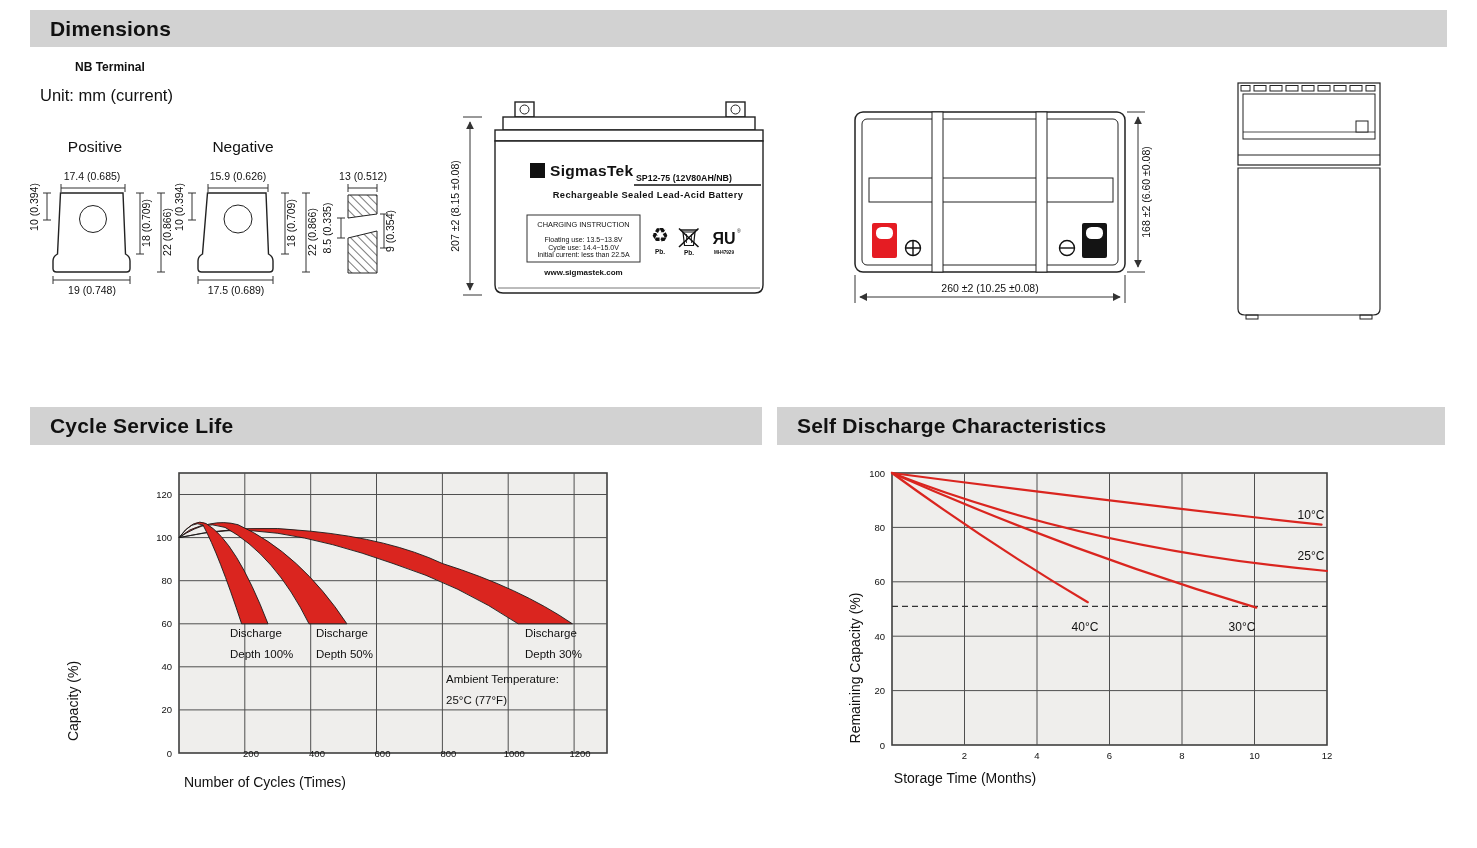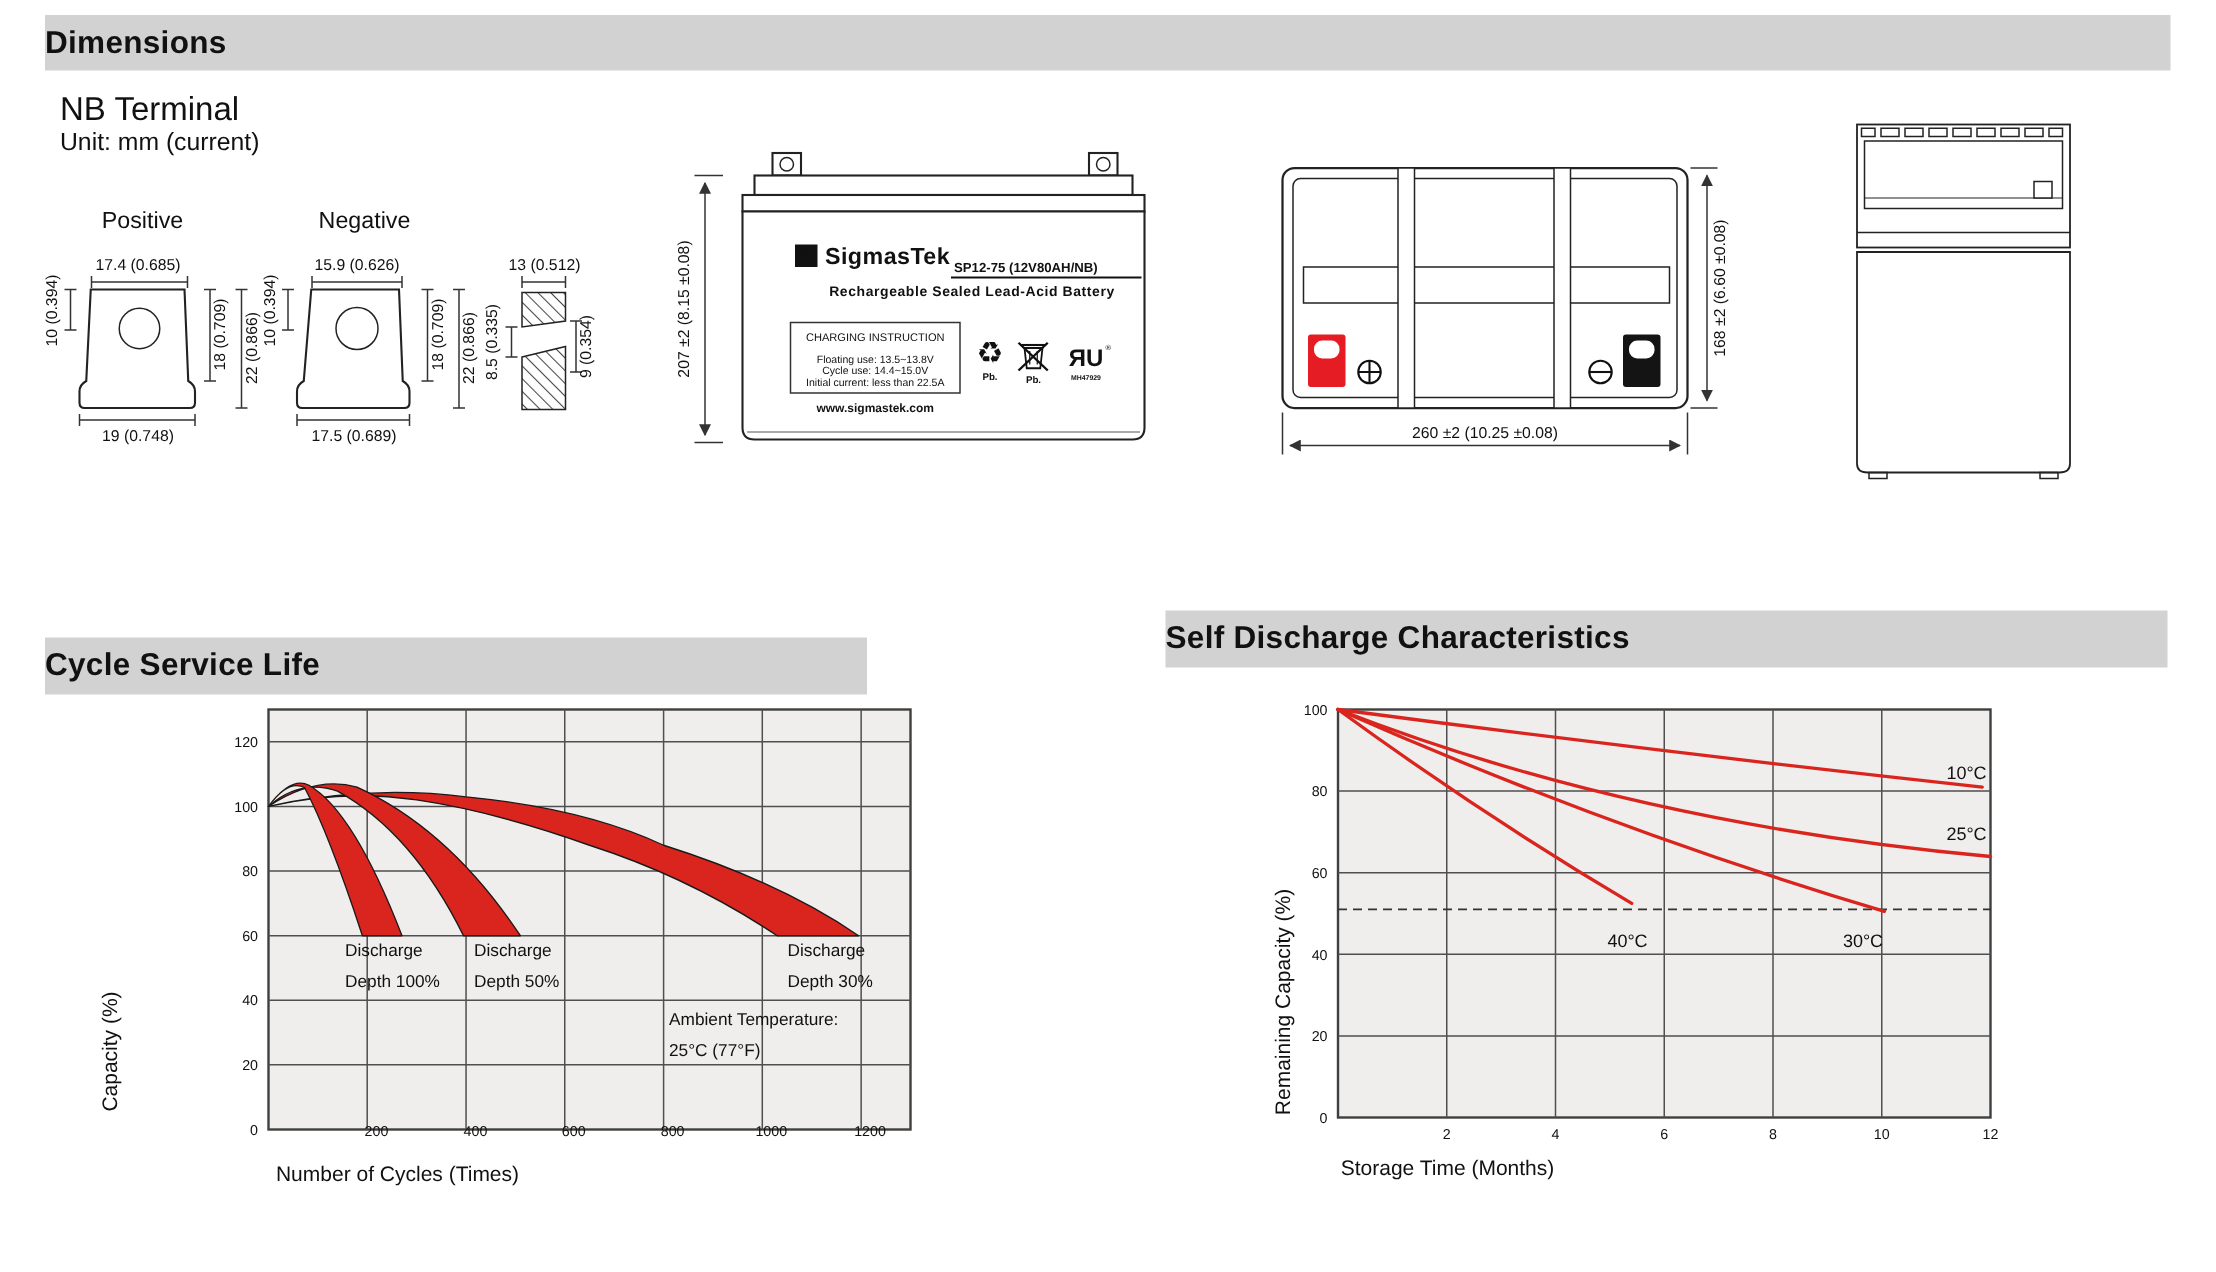--- a/index.html
+++ b/index.html
@@ -1,20 +1,20 @@
 <!DOCTYPE html>
 <html><head>
 <meta charset="utf-8">
 <style>
   html,body{margin:0;padding:0;background:#fff;}
   .page{position:relative;width:1477px;height:848px;background:#ffffff;
         font-family:"Liberation Sans","DejaVu Sans",sans-serif;color:#111;overflow:hidden;}
   .hbar{position:absolute;background:#d2d2d2;display:flex;align-items:center;}
-  .hbar .t{font-weight:bold;font-size:21px;padding-left:0;color:#111;letter-spacing:0.2px;text-align:right;}
-  .subhead{position:absolute;font-weight:normal;font-size:22px;}
+  .hbar .t{font-weight:bold;font-size:21px;padding-left:20px;color:#111;letter-spacing:0.2px;text-align:right;}
+  .subhead{position:absolute;font-weight:bold;font-size:12px;margin-left:35px;}
   .unitline{position:absolute;font-size:16.5px;}
   svg{position:absolute;overflow:visible;}
   svg text{font-family:"Liberation Sans","DejaVu Sans",sans-serif;fill:#111;}
   .dim{stroke:#333;stroke-width:1;fill:none;}
   .shape{fill:#fff;stroke:#222;stroke-width:1.4;}
   .thin{stroke:#222;stroke-width:1;fill:none;}
   .dtxt{font-size:10.5px;}
   .grid{stroke:#4f4f4f;stroke-width:1;fill:none;}
   .tick{font-size:9.5px;fill:#222;}
   .axis{font-size:14px;}
@@ -172,21 +172,21 @@
     </g>
     <rect x="21" y="19" width="132" height="45" fill="#fff" stroke="#222" stroke-width="1"></rect>
     <path d="M21,57 H153" stroke="#222" stroke-width="0.8"></path>
     <rect x="134" y="46" width="12" height="11" fill="#fff" stroke="#222" stroke-width="1"></rect>
     <path d="M16,80 H158" stroke="#222" stroke-width="1"></path>
     <path d="M16,93 H158 V234 Q158,240 151,240 L23,240 Q16,240 16,234 Z" fill="#fff" stroke="#222" stroke-width="1.2"></path>
     <rect x="24" y="240" width="12" height="4" class="thin"></rect>
     <rect x="138" y="240" width="12" height="4" class="thin"></rect>
   </svg>
 
-  <div class="hbar" style="left:30px;top:425px;width:548px;height:38px;">
+  <div class="hbar" style="left:30px;top:407px;width:732px;height:38px;">
     <span class="t">Cycle Service Life</span>
   </div>
   <div class="hbar" style="left:777px;top:407px;width:668px;height:38px;">
     <span class="t">Self Discharge Characteristics</span>
   </div>
 
   <svg style="left:60px;top:455px;" width="660" height="375" viewBox="0 0 660 375">
     <rect x="119" y="18" width="428" height="280" fill="#efeeec" stroke="#3f3f3f" stroke-width="1.6"></rect>
     <path class="grid" d="M184.8,18 V298 M250.7,18 V298 M316.5,18 V298 M382.4,18 V298 M448.2,18 V298 M514.1,18 V298"></path>
     <path class="grid" d="M119,254.9 H547 M119,211.8 H547 M119,168.8 H547 M119,125.7 H547 M119,82.6 H547 M119,39.5 H547"></path>

